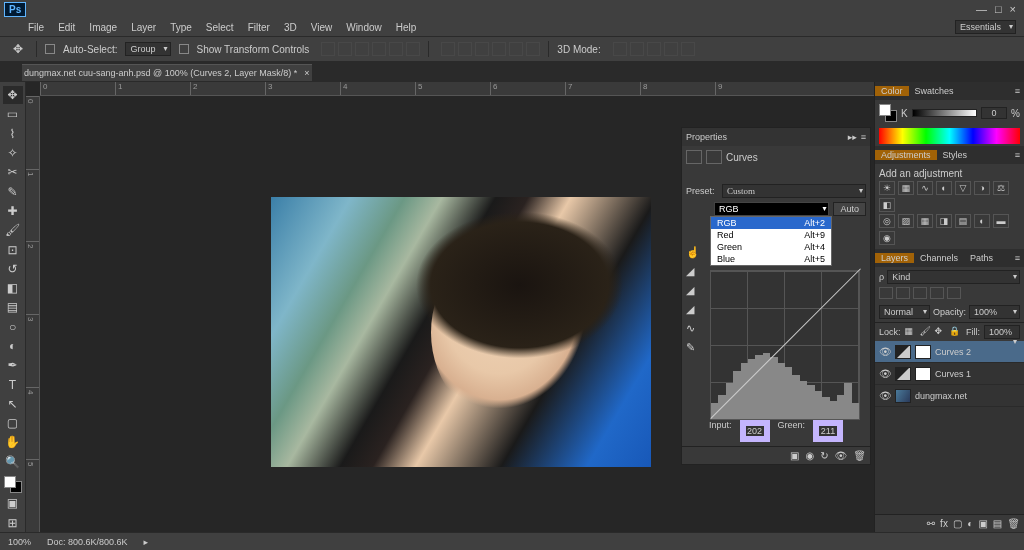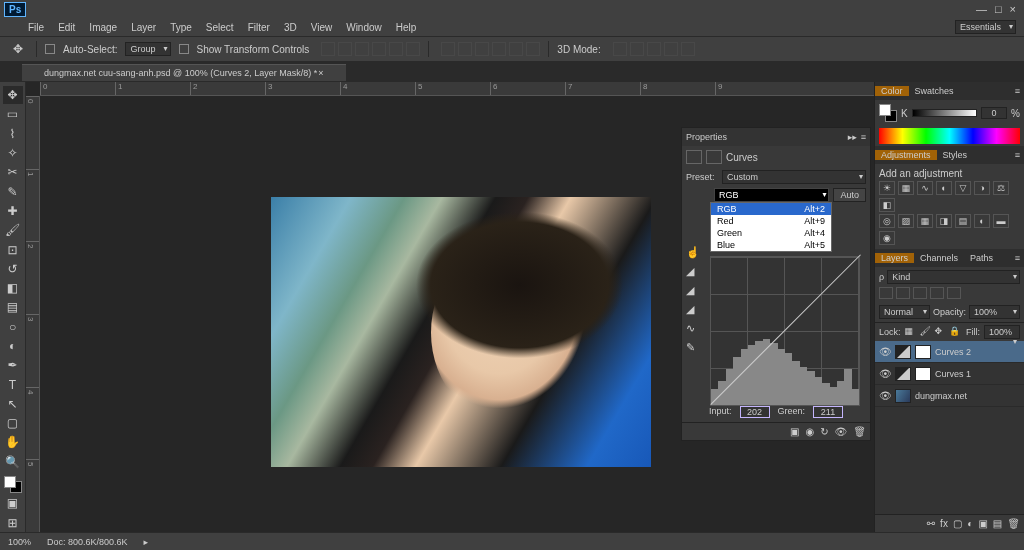--- a/index.html
+++ b/index.html
@@ -11,21 +11,21 @@
 .menubar { height: 18px; background: #404040; display: flex; align-items: center; padding-left: 28px; gap: 14px; }
 .menubar span { font-size: 10px; color: #ccc; cursor: pointer; }
 .options-bar { height: 26px; background: #404040; display: flex; align-items: center; padding-left: 8px; gap: 8px; border-top: 1px solid #2a2a2a; border-bottom: 1px solid #2a2a2a; }
 .checkbox { width: 10px; height: 10px; border: 1px solid #888; }
 .dropdown { background: #333; border: 1px solid #222; padding: 1px 14px 1px 4px; font-size: 9px; position: relative; }
 .dropdown::after { content: "▾"; position: absolute; right: 2px; font-size: 8px; }
 .align-icons { display: flex; gap: 3px; margin-left: 4px; }
 .align-icons span { width: 14px; height: 14px; border: 1px solid #555; opacity: 0.4; }
 .sep { width: 1px; height: 16px; background: #2a2a2a; }
 .tab-strip { height: 20px; background: #2a2a2a; display: flex; align-items: center; padding-left: 22px; }
-.doc-tab { background: #404040; padding: 3px 22px; font-size: 9px; color: #ccc; border-top: 1px solid #555; display: flex; align-items: center; gap: 1px; }
+.doc-tab { background: #404040; padding: 3px 2px; font-size: 9px; color: #ccc; border-top: 1px solid #555; display: flex; align-items: center; gap: 7px; }
 .doc-tab .close { font-size: 9px; cursor: pointer; }
 .main { display: flex; height: 450px; }
 .tools-left { width: 26px; background: #404040; border-right: 1px solid #2a2a2a; display: flex; flex-direction: column; align-items: center; padding-top: 4px; gap: 1px; }
 .tool { width: 20px; height: 19px; display: flex; align-items: center; justify-content: center; font-size: 12px; color: #ccc; cursor: pointer; }
 .tool.sel { background: #2a2a2a; }
 .color-swatch { width: 18px; height: 18px; position: relative; margin-top: 4px; }
 .color-swatch .fg { width: 12px; height: 12px; background: #fff; border: 1px solid #888; position: absolute; top: 0; left: 0; }
 .color-swatch .bg { width: 12px; height: 12px; background: #000; border: 1px solid #888; position: absolute; bottom: 0; right: 0; }
 .canvas-area { flex: 1; background: #262626; position: relative; overflow: hidden; }
 .ruler-h { position: absolute; top: 0; left: 14px; right: 0; height: 14px; background: #3a3a3a; border-bottom: 1px solid #555; display: flex; font-size: 8px; color: #999; }
@@ -33,40 +33,40 @@
 .ruler-v { position: absolute; top: 14px; left: 0; width: 14px; bottom: 0; background: #3a3a3a; border-right: 1px solid #555; display: flex; flex-direction: column; font-size: 8px; color: #999; }
 .ruler-v span { height: 75px; border-top: 1px solid #666; padding-top: 2px; writing-mode: vertical-lr; }
 .photo { position: absolute; left: 245px; top: 115px; width: 380px; height: 270px; background: linear-gradient(120deg, #3b7fa8 0%, #7fb6c9 15%, #6b9884 25%, #a8b8a0 32%, #1a1a1a 42%, #2a2220 48%, #e8c8a8 56%, #1a1a1a 72%, #2068c8 88%, #1858b8 100%); }
 .photo::before { content: ""; position: absolute; left: 42%; top: 15%; width: 45%; height: 70%; background: radial-gradient(ellipse at 40% 35%, #f0d4b8 0%, #e8c8a8 40%, #d8b090 55%, transparent 60%); border-radius: 50% 40% 45% 50%; }
 .photo::after { content: ""; position: absolute; left: 38%; top: 5%; width: 55%; height: 55%; background: radial-gradient(ellipse at 50% 50%, #1a1410 0%, #2a2218 60%, transparent 70%); border-radius: 50%; }
 .properties-panel { position: absolute; left: 655px; top: 45px; width: 190px; background: #393939; border: 1px solid #222; z-index: 5; }
 .panel-header { height: 18px; background: #333; display: flex; align-items: center; padding: 0 4px; font-size: 9px; }
 .panel-header .spacer { flex: 1; }
 .panel-header .ico { font-size: 9px; margin-left: 4px; cursor: pointer; }
 .panel-body { padding: 4px; }
-.prop-icons { display: flex; gap: 4px; align-items: center; margin-bottom: 6px; }
+.prop-icons { display: flex; gap: 4px; align-items: center; margin-bottom: 20px; }
 .prop-icons .picon { width: 16px; height: 14px; border: 1px solid #666; }
 .preset-row { display: flex; align-items: center; gap: 4px; margin-bottom: 4px; }
 .preset-row label { font-size: 9px; width: 32px; }
-.preset-row .dropdown { flex: 1; }
+.preset-row .dropdown { flex: 1; font-family: Liberation Serif, serif; }
 .channel-row { display: flex; gap: 4px; margin-bottom: 0; }
 .channel-row .dropdown { flex: 1; background: #000; color: #fff; border: 1px solid #444; }
 .channel-row .btn { background: #444; border: 1px solid #222; padding: 1px 6px; font-size: 9px; cursor: pointer; }
 .channel-menu { background: #fff; color: #000; font-size: 9px; border: 1px solid #666; }
 .channel-menu .mi { display: flex; justify-content: space-between; padding: 1px 6px; cursor: pointer; }
 .channel-menu .mi.sel { background: #2968cc; color: #fff; }
 .curves-tools { position: absolute; left: 4px; top: 100px; display: flex; flex-direction: column; gap: 6px; }
 .curves-tools span { font-size: 11px; cursor: pointer; }
 .curves-graph { margin-left: 24px; margin-top: 4px; width: 150px; height: 150px; background: #333; border: 1px solid #555; position: relative; }
 .curves-graph::before { content: ""; position: absolute; inset: 0; background: repeating-linear-gradient(0deg, transparent 0, transparent 36px, #555 36px, #555 37px), repeating-linear-gradient(90deg, transparent 0, transparent 36px, #555 36px, #555 37px); }
 .histogram { position: absolute; bottom: 0; left: 0; right: 0; height: 80px; display: flex; align-items: flex-end; }
 .histogram span { flex: 1; background: #888; }
 .diag-line { position: absolute; left: 0; bottom: 0; width: 212px; height: 1px; background: #ccc; transform-origin: left bottom; transform: rotate(-45deg); }
 .io-row { display: flex; justify-content: center; gap: 8px; font-size: 9px; }
-.io-row input { width: 30px; background: #333; border: 1px solid #c4b5fd; color: #ccc; font-size: 9px; text-align: center; }
+.io-row input { width: 30px; background: #333; border: 6px solid #c4b5fd; color: #ccc; font-size: 9px; text-align: center; }
 .panel-footer { height: 18px; border-top: 1px solid #222; display: flex; justify-content: flex-end; align-items: center; gap: 6px; padding: 0 4px; }
 .panel-footer span { font-size: 10px; cursor: pointer; }
 .collapsed-strip { position: absolute; right: 152px; top: 45px; width: 22px; background: #393939; border: 1px solid #222; display: flex; flex-direction: column; gap: 6px; padding: 6px 0; align-items: center; }
 .collapsed-strip span { font-size: 11px; cursor: pointer; }
 .right-panels { width: 150px; background: #393939; border-left: 1px solid #222; display: flex; flex-direction: column; }
 .tab-row { height: 18px; background: #2e2e2e; display: flex; align-items: center; font-size: 9px; }
 .tab-row .tab { padding: 0 6px; cursor: pointer; }
 .tab-row .tab.active { background: #a16207; }
 .tab-row .menu-ico { margin-left: auto; padding: 0 4px; cursor: pointer; }
 .color-panel { padding: 4px; display: flex; align-items: center; gap: 4px; }

